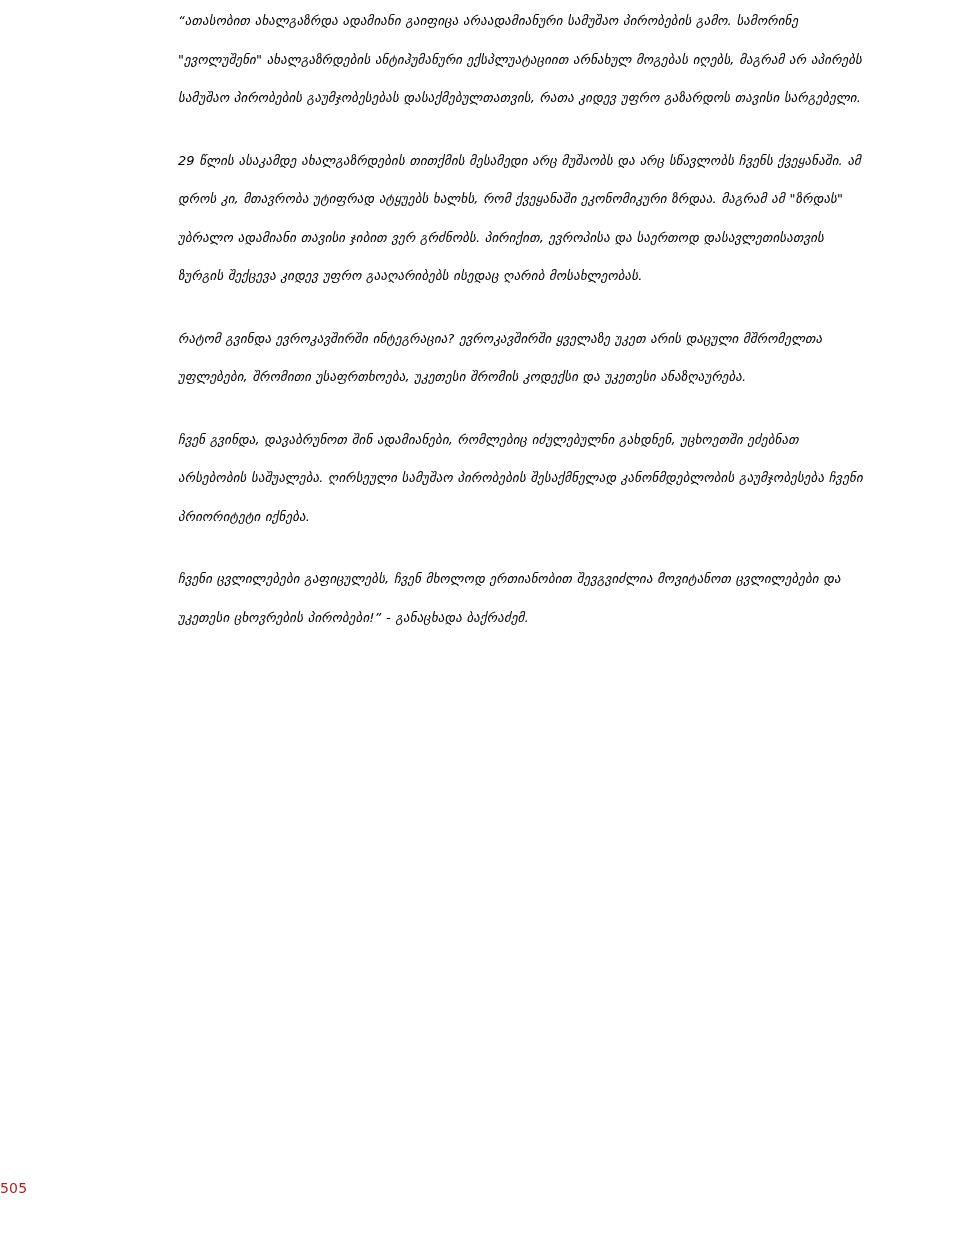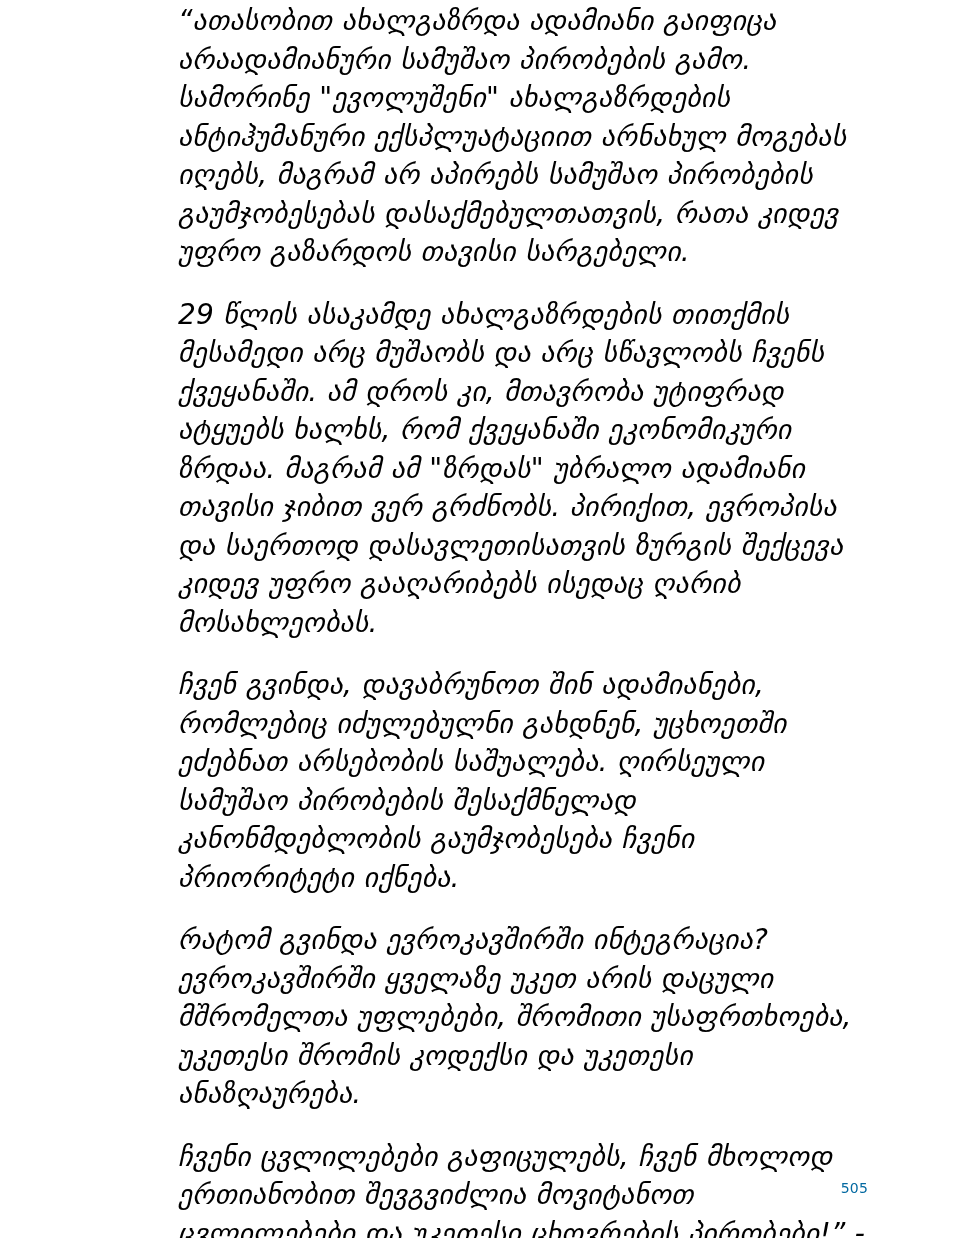--- a/index.html
+++ b/index.html
@@ -22,63 +22,62 @@
   .text-column {
     position: absolute;
     left: 178px;
     top: 0px;
     width: 690px;
   }
   .para {
     font-family: "DejaVu Sans", "Liberation Sans", sans-serif;
     font-style: italic;
     font-weight: 400;
-    font-size: 28px;
+    font-size: 13px;
     line-height: 38.5px;
     color: #000000;
     margin: 0 0 24px 0;
     text-align: left;
     letter-spacing: 0.1px;
     word-spacing: 0.4px;
     -webkit-font-smoothing: antialiased;
   }
   .para:first-child {
     margin-top: 2px;
   }
   .para:last-child {
     margin-bottom: 0;
   }
   .page-number {
     position: absolute;
     left: 0;
     right: 88px;
     top: 1180px;
-    text-align: right;
     font-family: "DejaVu Sans", "Liberation Sans", sans-serif;
     font-style: normal;
     font-size: 14px;
-    color: #0369a1;
+    color: #b91c1c;
     letter-spacing: 0.2px;
   }
 </style>
 </head>
 <body>
 
 <div class="page">
 
   <div class="text-column">
 
     <p class="para">“ათასობით ახალგაზრდა ადამიანი გაიფიცა არაადამიანური სამუშაო პირობების გამო. სამორინე "ევოლუშენი" ახალგაზრდების ანტიჰუმანური ექსპლუატაციით არნახულ მოგებას იღებს, მაგრამ არ აპირებს სამუშაო პირობების გაუმჯობესებას დასაქმებულთათვის, რათა კიდევ უფრო გაზარდოს თავისი სარგებელი.</p>
 
 
     <p class="para">29 წლის ასაკამდე ახალგაზრდების თითქმის მესამედი არც მუშაობს და არც სწავლობს ჩვენს ქვეყანაში. ამ დროს კი, მთავრობა უტიფრად ატყუებს ხალხს, რომ ქვეყანაში ეკონომიკური ზრდაა. მაგრამ ამ "ზრდას" უბრალო ადამიანი თავისი ჯიბით ვერ გრძნობს. პირიქით, ევროპისა და საერთოდ დასავლეთისათვის ზურგის შექცევა კიდევ უფრო გააღარიბებს ისედაც ღარიბ მოსახლეობას.</p>
 
+    <p class="para">რატომ გვინდა ევროკავშირში ინტეგრაცია? ევროკავშირში ყველაზე უკეთ არის დაცული მშრომელთა უფლებები, შრომითი უსაფრთხოება, უკეთესი შრომის კოდექსი და უკეთესი ანაზღაურება.</p>
+
     <p class="para">ჩვენ გვინდა, დავაბრუნოთ შინ ადამიანები, რომლებიც იძულებულნი გახდნენ, უცხოეთში ეძებნათ არსებობის საშუალება. ღირსეული სამუშაო პირობების შესაქმნელად კანონმდებლობის გაუმჯობესება ჩვენი პრიორიტეტი იქნება.</p>
-
-    <p class="para">რატომ გვინდა ევროკავშირში ინტეგრაცია? ევროკავშირში ყველაზე უკეთ არის დაცული მშრომელთა უფლებები, შრომითი უსაფრთხოება, უკეთესი შრომის კოდექსი და უკეთესი ანაზღაურება.</p>
 
     <p class="para">ჩვენი ცვლილებები გაფიცულებს, ჩვენ მხოლოდ ერთიანობით შევგვიძლია მოვიტანოთ ცვლილებები და უკეთესი ცხოვრების პირობები!” - განაცხადა ბაქრაძემ.</p>
 
   </div>
 
   <div class="page-number">505</div>
 
 </div>
 
 </body></html>

